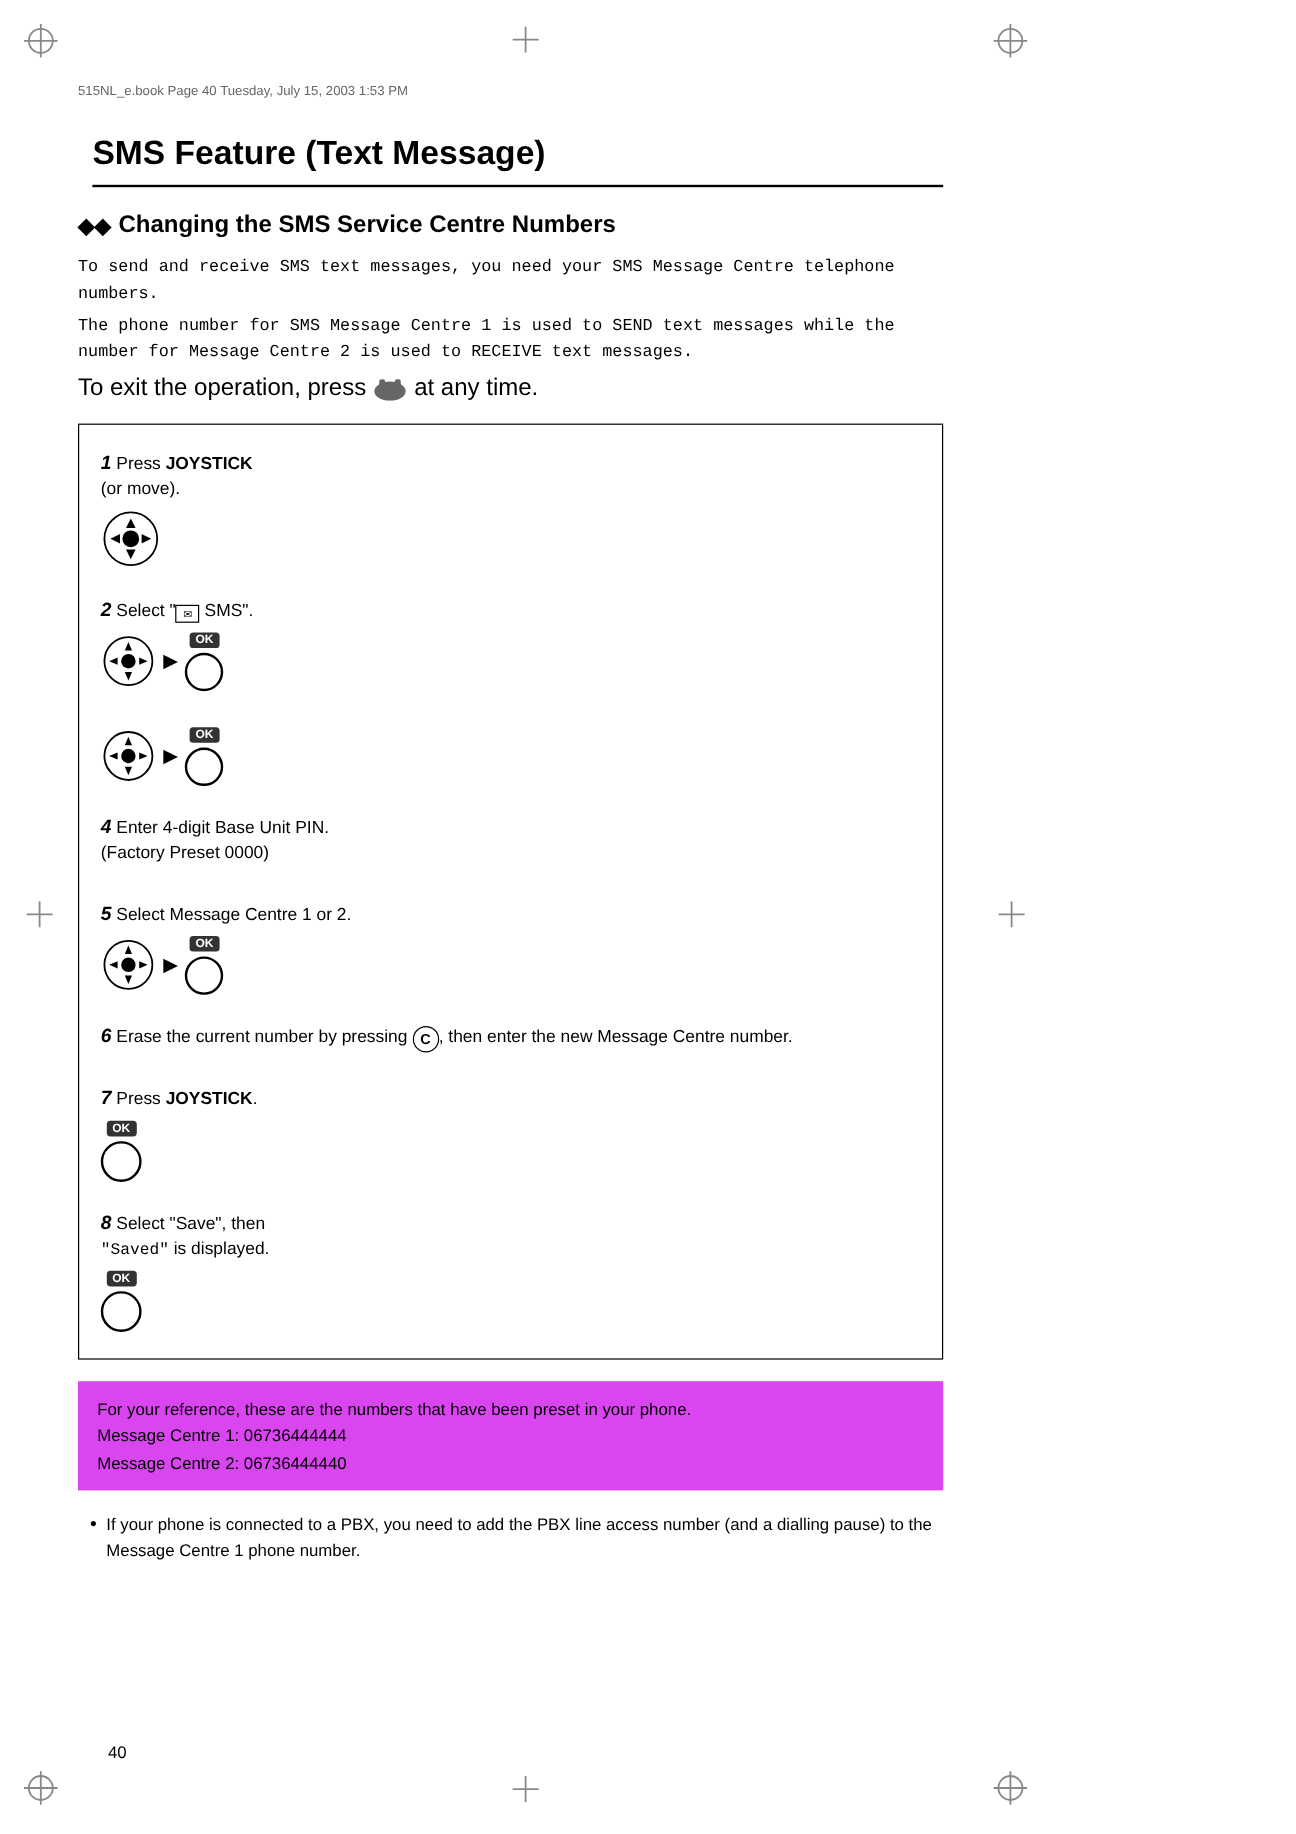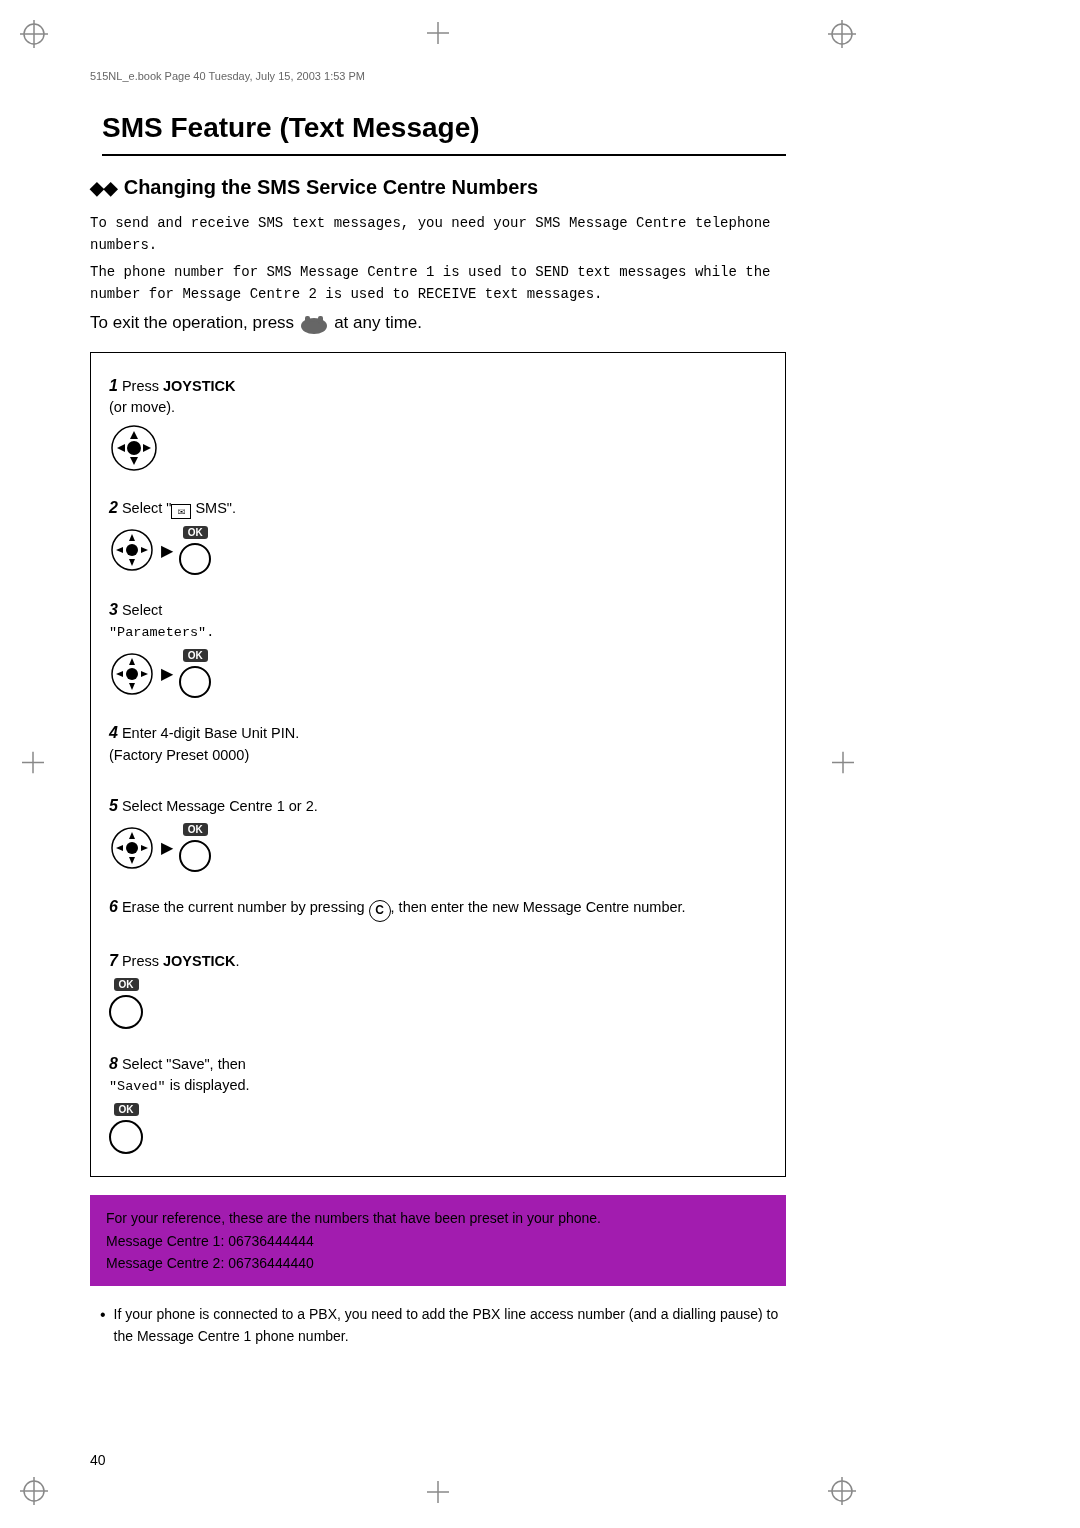--- a/index.html
+++ b/index.html
@@ -10,21 +10,21 @@
       background: #ffffff;
       font-family: Arial, Helvetica, sans-serif;
       font-size: 15px;
       color: #000000;
       position: relative;
     }
 
     .page-container {
       width: 876px;
       min-height: 1528px;
-      padding: 60px 90px 80px 90px;
+      padding: 60px 90px 80px 65px;
       position: relative;
     }
 
     
     .header-line {
       font-size: 11px;
       color: #666;
       margin-bottom: 30px;
       margin-top: 10px;
     }
@@ -55,24 +55,23 @@
 
     
     .body-text {
       font-size: 14px;
       line-height: 1.55;
       margin-bottom: 6px;
       font-family: Liberation Mono, monospace;
     }
 
     .exit-line {
-      font-size: 17px;
+      font-size: 20px;
       margin-bottom: 18px;
       display: flex;
-      align-items: center;
       gap: 5px;
     }
 
     
     .steps-box {
       border: 1.5px solid #000;
       padding: 18px 14px;
       margin-bottom: 18px;
     }
 
@@ -105,21 +104,21 @@
     
     .icon-row {
       display: flex;
       align-items: center;
       gap: 6px;
       margin-top: 6px;
     }
 
     
     .reference-box {
-      background: #a21caf;
+      background: #d946ef;
       padding: 12px 16px;
       font-size: 14px;
       line-height: 1.6;
       margin-bottom: 18px;
     }
 
     
     .bullet-item {
       font-size: 14px;
       line-height: 1.55;
@@ -315,24 +314,20 @@
           </svg>
           <span class="arrow-right">▶</span>
           <div class="nav-stack">
             <div style="background:#333;color:#fff;font-size:10px;font-weight:bold;padding:1px 5px;border-radius:3px;margin-bottom:2px;">OK</div>
             <div style="width:32px;height:32px;border-radius:50%;border:2px solid #000;display:flex;align-items:center;justify-content:center;"></div>
           </div>
         </div>
       </div>
 
       <div class="step">
-        <div class="step-header">
-          <span class="step-number">3</span>
-          Select<br><span class="mono">"Parameters".</span>
-        </div>
         <div class="icon-row">
           <svg width="46" height="46" viewBox="0 0 46 46">
             <circle cx="23" cy="23" r="20" fill="none" stroke="#000" stroke-width="1.5"></circle>
             <polygon points="23,7 20,14 26,14" fill="#000"></polygon>
             <polygon points="23,39 20,32 26,32" fill="#000"></polygon>
             <polygon points="7,23 14,20 14,26" fill="#000"></polygon>
             <polygon points="39,23 32,20 32,26" fill="#000"></polygon>
             <circle cx="23" cy="23" r="6" fill="#000"></circle>
           </svg>
           <span class="arrow-right">▶</span>

